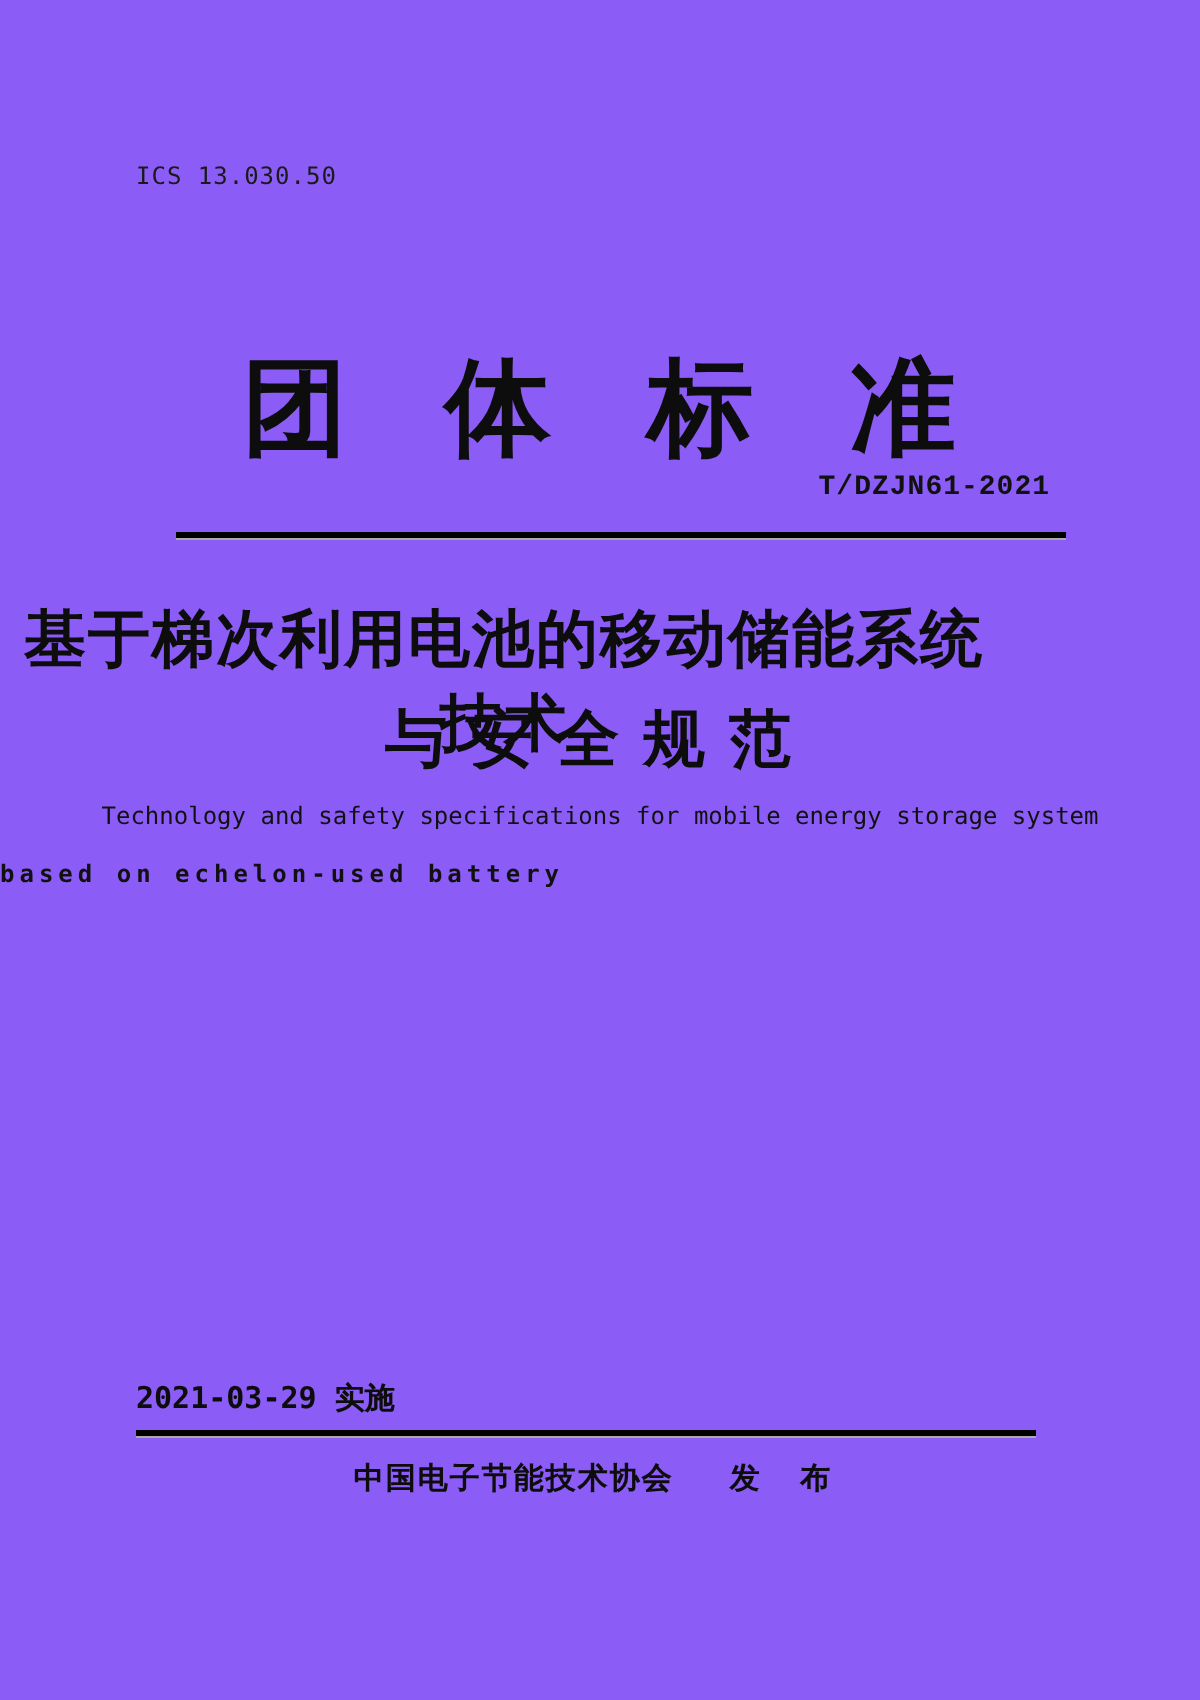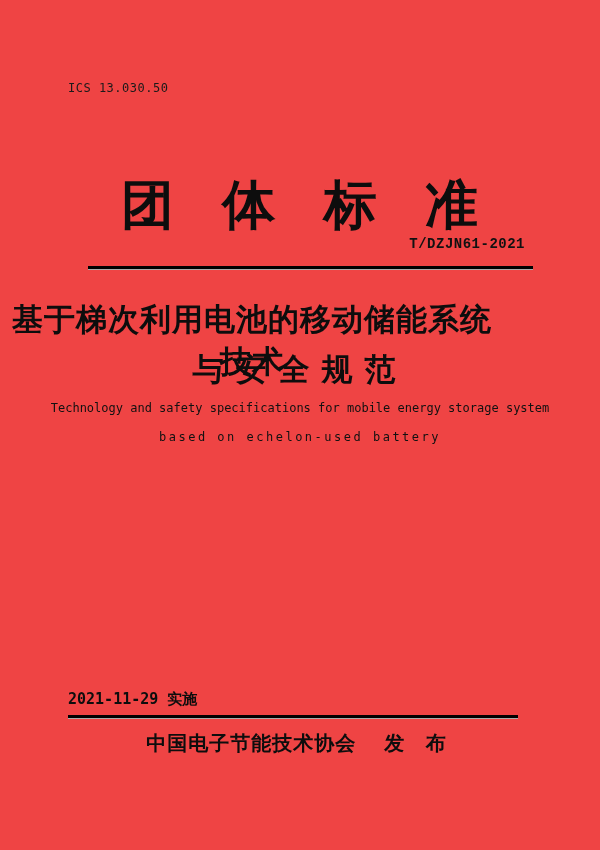--- a/index.html
+++ b/index.html
@@ -4,21 +4,21 @@
 <style>
   html, body {
     margin: 0;
     padding: 0;
     background: #ffffff;
   }
   .page {
     position: relative;
     width: 600px;
     height: 850px;
-    background: #ef4444;
+    background: #8b5cf6;
     color: #000000;
     font-family: "Liberation Sans", sans-serif;
     overflow: hidden;
   }
   .abs { position: absolute; }
 
   .ics-block {
     left: 68px;
     top: 78px;
     font-family: "DejaVu Sans Mono", "Liberation Mono", monospace;
@@ -88,25 +88,25 @@
     width: 600px;
     text-align: center;
     font-family: "DejaVu Sans Mono", "Liberation Mono", monospace;
     font-size: 12px;
     color: #111111;
   }
   .title-en-2 {
     left: 0;
     top: 430px;
     width: 600px;
-    text-align: center;
     font-family: "DejaVu Sans Mono", "Liberation Mono", monospace;
     font-size: 12px;
     color: #111111;
     letter-spacing: 2.5px;
+    font-weight: bold;
   }
 
   .dates-row {
     left: 68px;
     top: 690px;
     width: 472px;
     display: flex;
     justify-content: space-between;
     font-family: "DejaVu Sans Mono", "Liberation Sans", sans-serif;
     font-size: 15px;
@@ -121,21 +121,21 @@
     height: 3px;
     background: #000000;
     border-bottom: 1px solid #aaaaaa;
   }
 
   .publisher-row {
     left: 0;
     top: 730px;
     width: 600px;
     text-align: center;
-    font-size: 20px;
+    font-size: 15px;
     font-weight: bold;
     color: #0d0d0d;
     letter-spacing: 1px;
   }
   .publisher-row .publish-label {
     margin-left: 28px;
     letter-spacing: 8px;
   }
 </style>
 </head>
@@ -158,21 +158,21 @@
 
   <div class="abs rule-top"></div>
 
   <div class="abs title-cn-1">基于梯次利用电池的移动储能系统技术</div>
   <div class="abs title-cn-2">与安全规范</div>
 
   <div class="abs title-en-1">Technology and safety specifications for mobile energy storage system</div>
   <div class="abs title-en-2">based on echelon-used battery</div>
 
   <div class="abs dates-row">
-    <span>2021-11-29 实施</span>
+    <span>2021-03-29 实施</span>
   </div>
 
   <div class="abs rule-bottom"></div>
 
   <div class="abs publisher-row">
     <span>中国电子节能技术协会</span><span class="publish-label">发 布</span>
   </div>
 
 </div>
 

